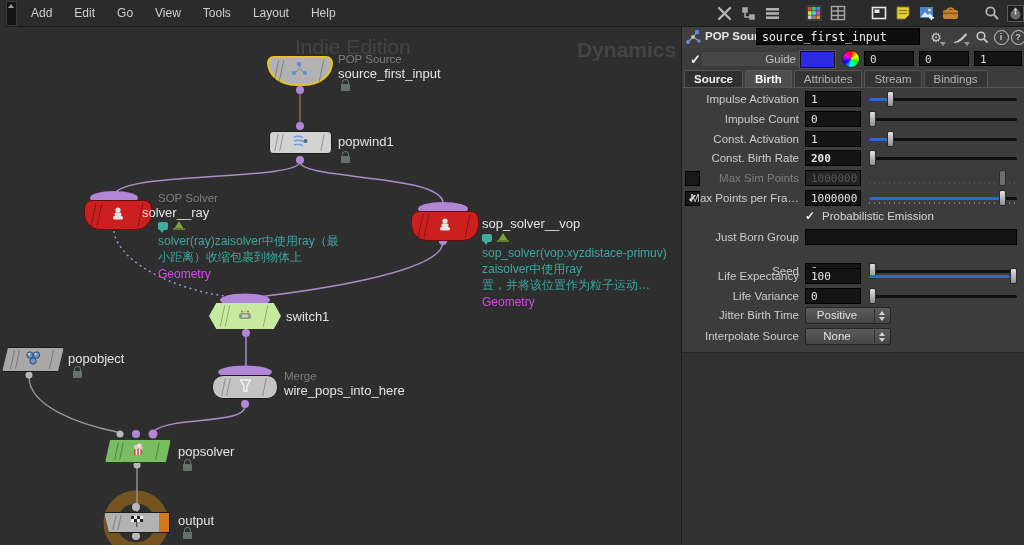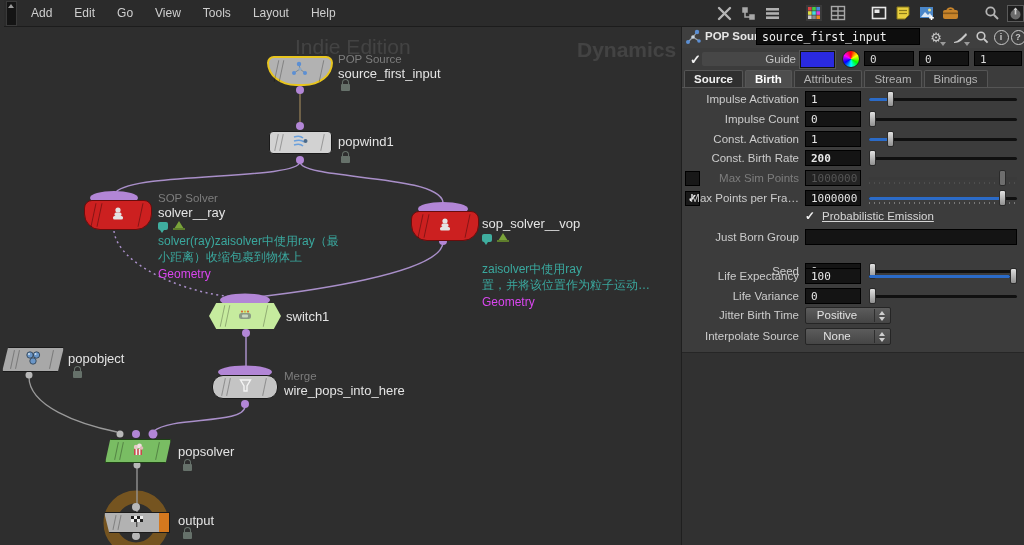--- a/index.html
+++ b/index.html
@@ -299,21 +299,21 @@
         <svg width="16" height="15">
             <g fill="#e4e4e4">
               <rect x="3" y="10" width="10" height="3.5" rx="1.5"></rect>
               <rect x="4.5" y="6.5" width="7" height="3.5" rx="1.5"></rect>
               <circle cx="8" cy="4" r="2.6"></circle>
             </g>
           </svg>
       </span>
     </div>
     <div class="nlabel ntype" style="left:158px;top:166px;">SOP Solver</div>
-    <div class="nlabel nname" style="left:158px;top:179px;">solver__ray</div>
+    <div class="nlabel nname" style="left:142px;top:179px;">solver__ray</div>
     <span class="badge-comment" style="left:158px;top:196px;"></span>
     <span class="badge-green" style="left:174px;top:195px;"></span>
     <div class="nlabel ncomment" style="left:158px;top:208px;">solver(ray)zaisolver中使用ray（最</div>
     <div class="nlabel ncomment" style="left:158px;top:224px;">小距离）收缩包裹到物体上</div>
     <div class="nlabel ngeo" style="left:158px;top:241px;">Geometry</div>
 
     <div class="node" style="left:411px;top:185px;width:68px;height:30px;background:#cc2020;border:1px solid #6a0c0c;border-radius:8px 8px 16px 16px;">
       <i class="st" style="left:8px;background:rgba(0,0,0,0.35)"></i>
         <i class="st" style="left:14px;background:rgba(0,0,0,0.35)"></i>
         <i class="st" style="right:10px;background:rgba(0,0,0,0.35)"></i>
@@ -323,20 +323,21 @@
               <rect x="3" y="10" width="10" height="3.5" rx="1.5"></rect>
               <rect x="4.5" y="6.5" width="7" height="3.5" rx="1.5"></rect>
               <circle cx="8" cy="4" r="2.6"></circle>
             </g>
           </svg>
       </span>
     </div>
     <div class="nlabel nname" style="left:482px;top:190px;">sop_solver__vop</div>
     <span class="badge-comment" style="left:482px;top:208px;"></span>
     <span class="badge-green" style="left:498px;top:207px;"></span>
+    <div class="nlabel ncomment" style="left:482px;top:220px;">sop_solver(vop:xyzdistace-primuv)</div>
     <div class="nlabel ncomment" style="left:482px;top:236px;">zaisolver中使用ray</div>
     <div class="nlabel ncomment" style="left:482px;top:252px;">置，并将该位置作为粒子运动…</div>
     <div class="nlabel ngeo" style="left:482px;top:269px;">Geometry</div>
 
     <div class="node" style="left:209px;top:277px;width:72px;height:26px;background:#c6eb9e;
                 clip-path:polygon(0 50%,10% 0,90% 0,100% 50%,90% 100%,10% 100%);">
       <i class="st" style="left:13px"></i>
         <i class="st" style="left:18px"></i>
         <i class="st" style="right:15px"></i>
       <span>
@@ -541,21 +542,21 @@
         <span class="slider">
           <span class="strack"></span>
             <span class="sfill" style="left:0;width:133px;"></span>
             <span class="sticks"></span>
             <span class="shandle" style="left:130px;"></span>
         </span>
       </div>
 
       <div class="prow" style="top:182px;">
         <span style="position:absolute;left:123px;top:1px;color:#f0f0f0;font-size:12px;font-weight:bold;">✓</span>
-        <span style="position:absolute;left:140px;top:2px;color:#d6d6d6;font-size:11.5px;text-decoration:underline;">Probabilistic Emission</span>
+        <span style="position:absolute;left:140px;top:2px;color:#d6d6d6;font-size:11.5px;">Probabilistic Emission</span>
       </div>
 
       <div class="prow" style="top:203px;">
         <span class="plabel">Just Born Group</span>
         <span class="pfield wide"></span>
       </div>
 
       <div class="prow" style="top:237px;">
         <span class="plabel">Seed</span>
         <span class="pfield">0</span>

